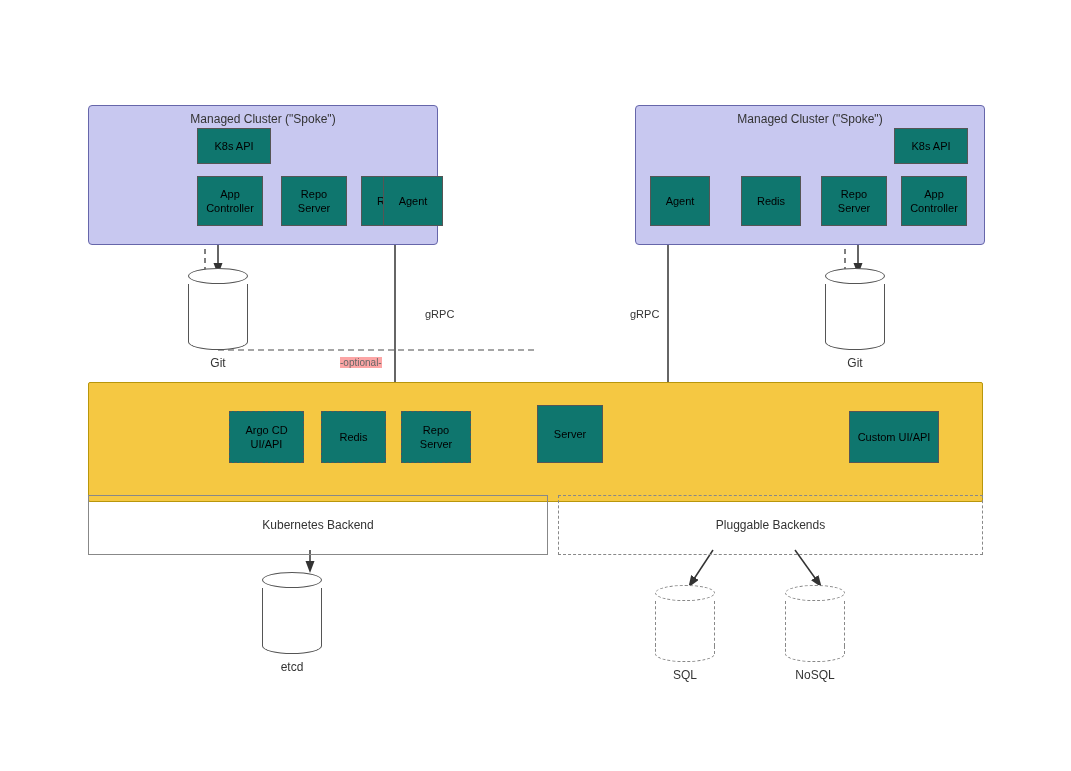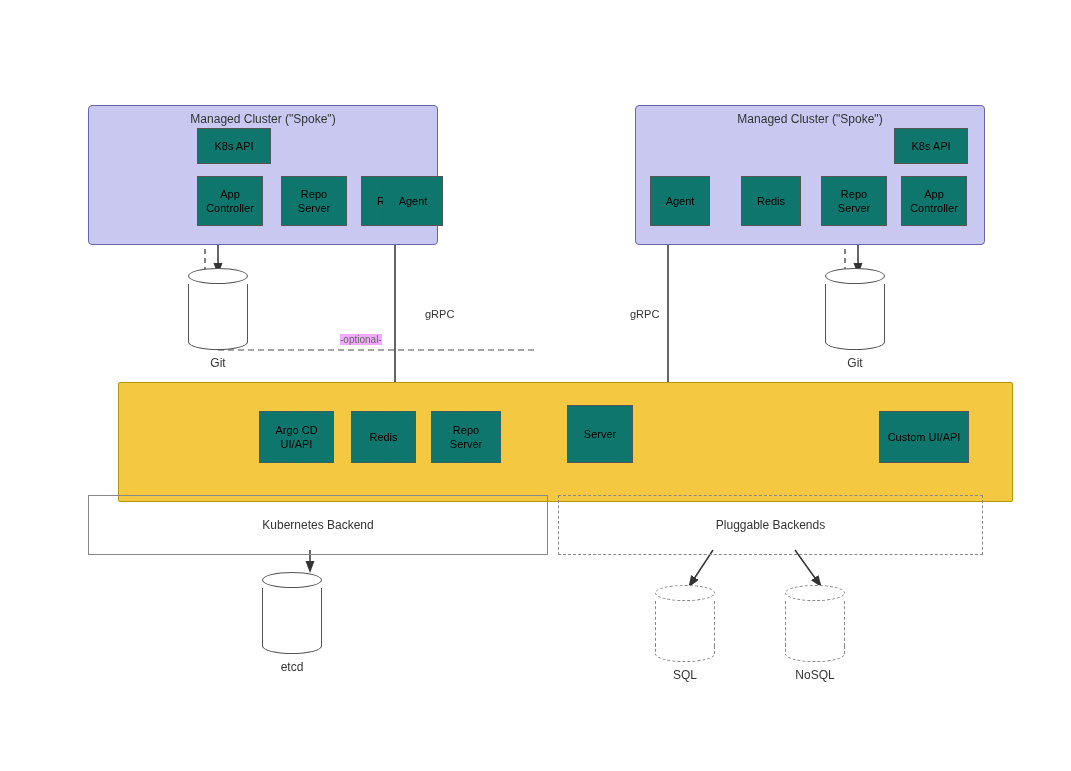--- a/index.html
+++ b/index.html
@@ -55,21 +55,20 @@
     .comp-box.dashed {
       border-style: dashed;
     }
 
     
     .hub-cluster {
       position: absolute;
       background: #f5c842;
       border: 1.5px solid #b8960c;
       border-radius: 2px;
-      margin-left: 30px;
     }
 
     
     .backend-section {
       position: absolute;
       border: 1.5px solid #888;
       background: transparent;
     }
 
     .backend-label {
@@ -257,21 +256,21 @@
     <div class="cylinder-label">Git</div>
   </div>
 
   <div style="position:absolute; left:425px; top:308px; font-size:11px; color:#333; background:#fff;">
     <span>gRPC</span>
   </div>
   <div style="position:absolute; left:630px; top:308px; font-size:11px; color:#333; background:#fff;">
     <span>gRPC</span>
   </div>
 
-  <div style="position:absolute; left:340px; top:334px; font-size:10px; color:#666; background:#f0abfc;">
+  <div style="position:absolute; left:340px; top:357px; font-size:10px; color:#666; background:#fca5a5;">
     <span>-optional-</span>
   </div>
 
   <div class="hub-cluster" style="left:88px; top:382px; width:895px; height:120px;">
 
     <div class="comp-box dashed" style="left:140px; top:28px; width:75px; height:52px;">
       <span>Argo CD<br>UI/API</span>
     </div>
 
     <div class="comp-box dashed" style="left:232px; top:28px; width:65px; height:52px;">

